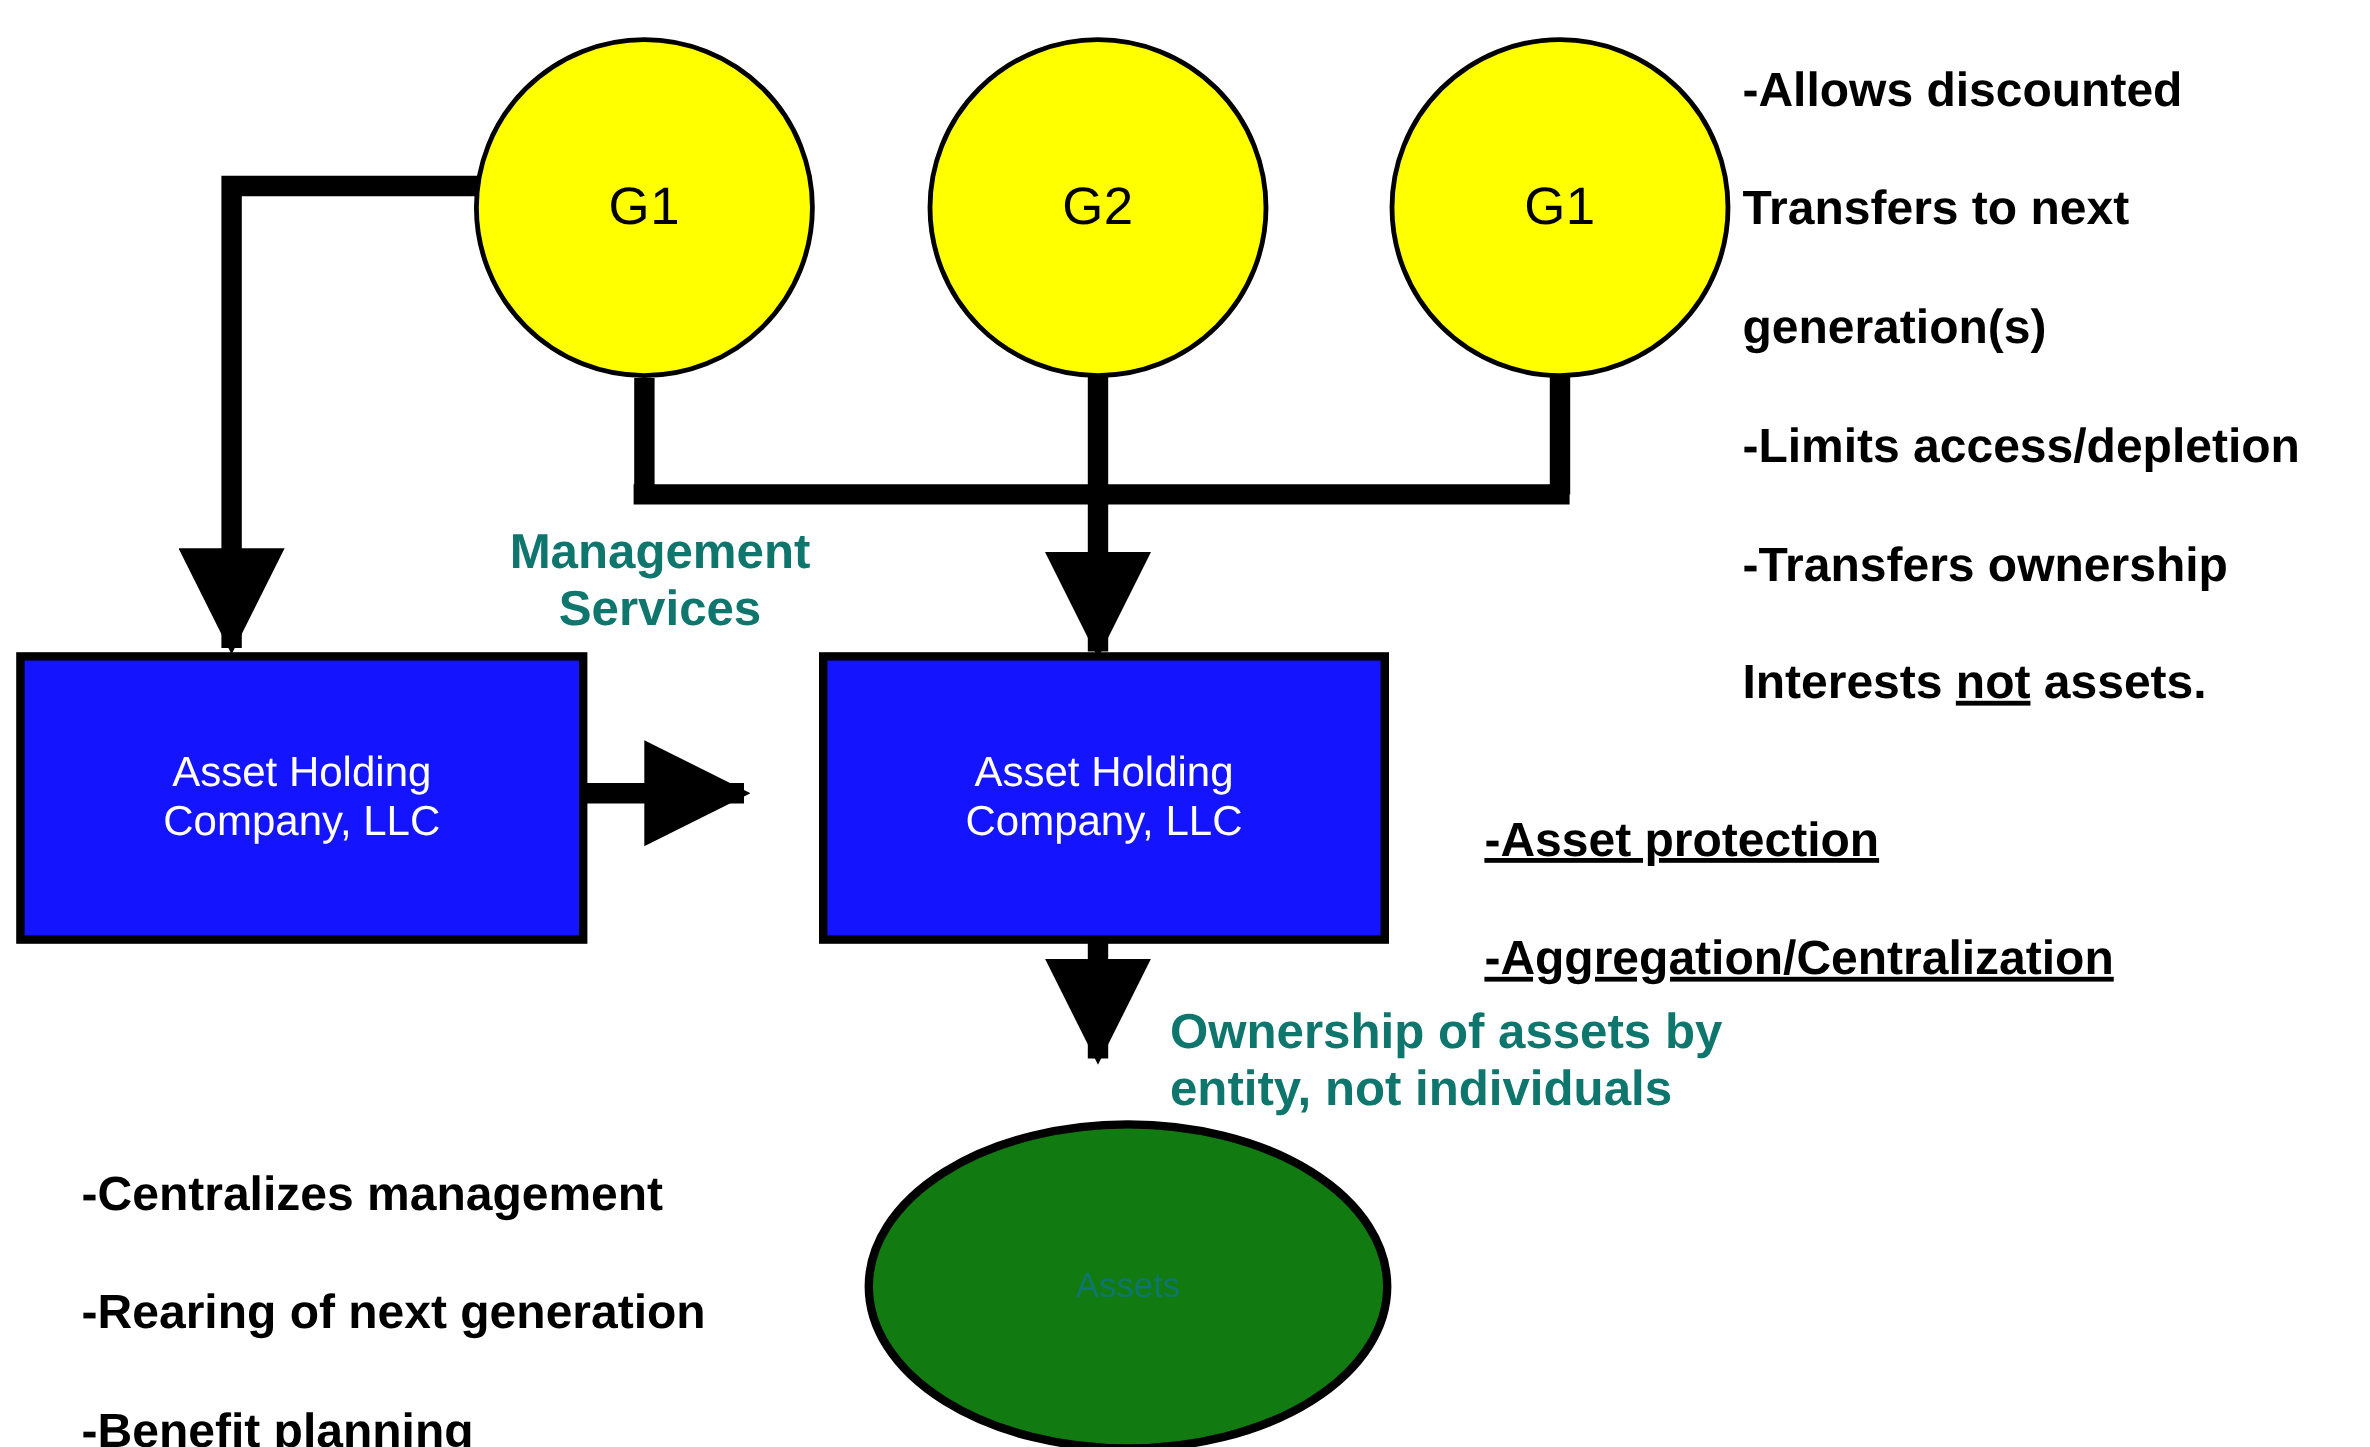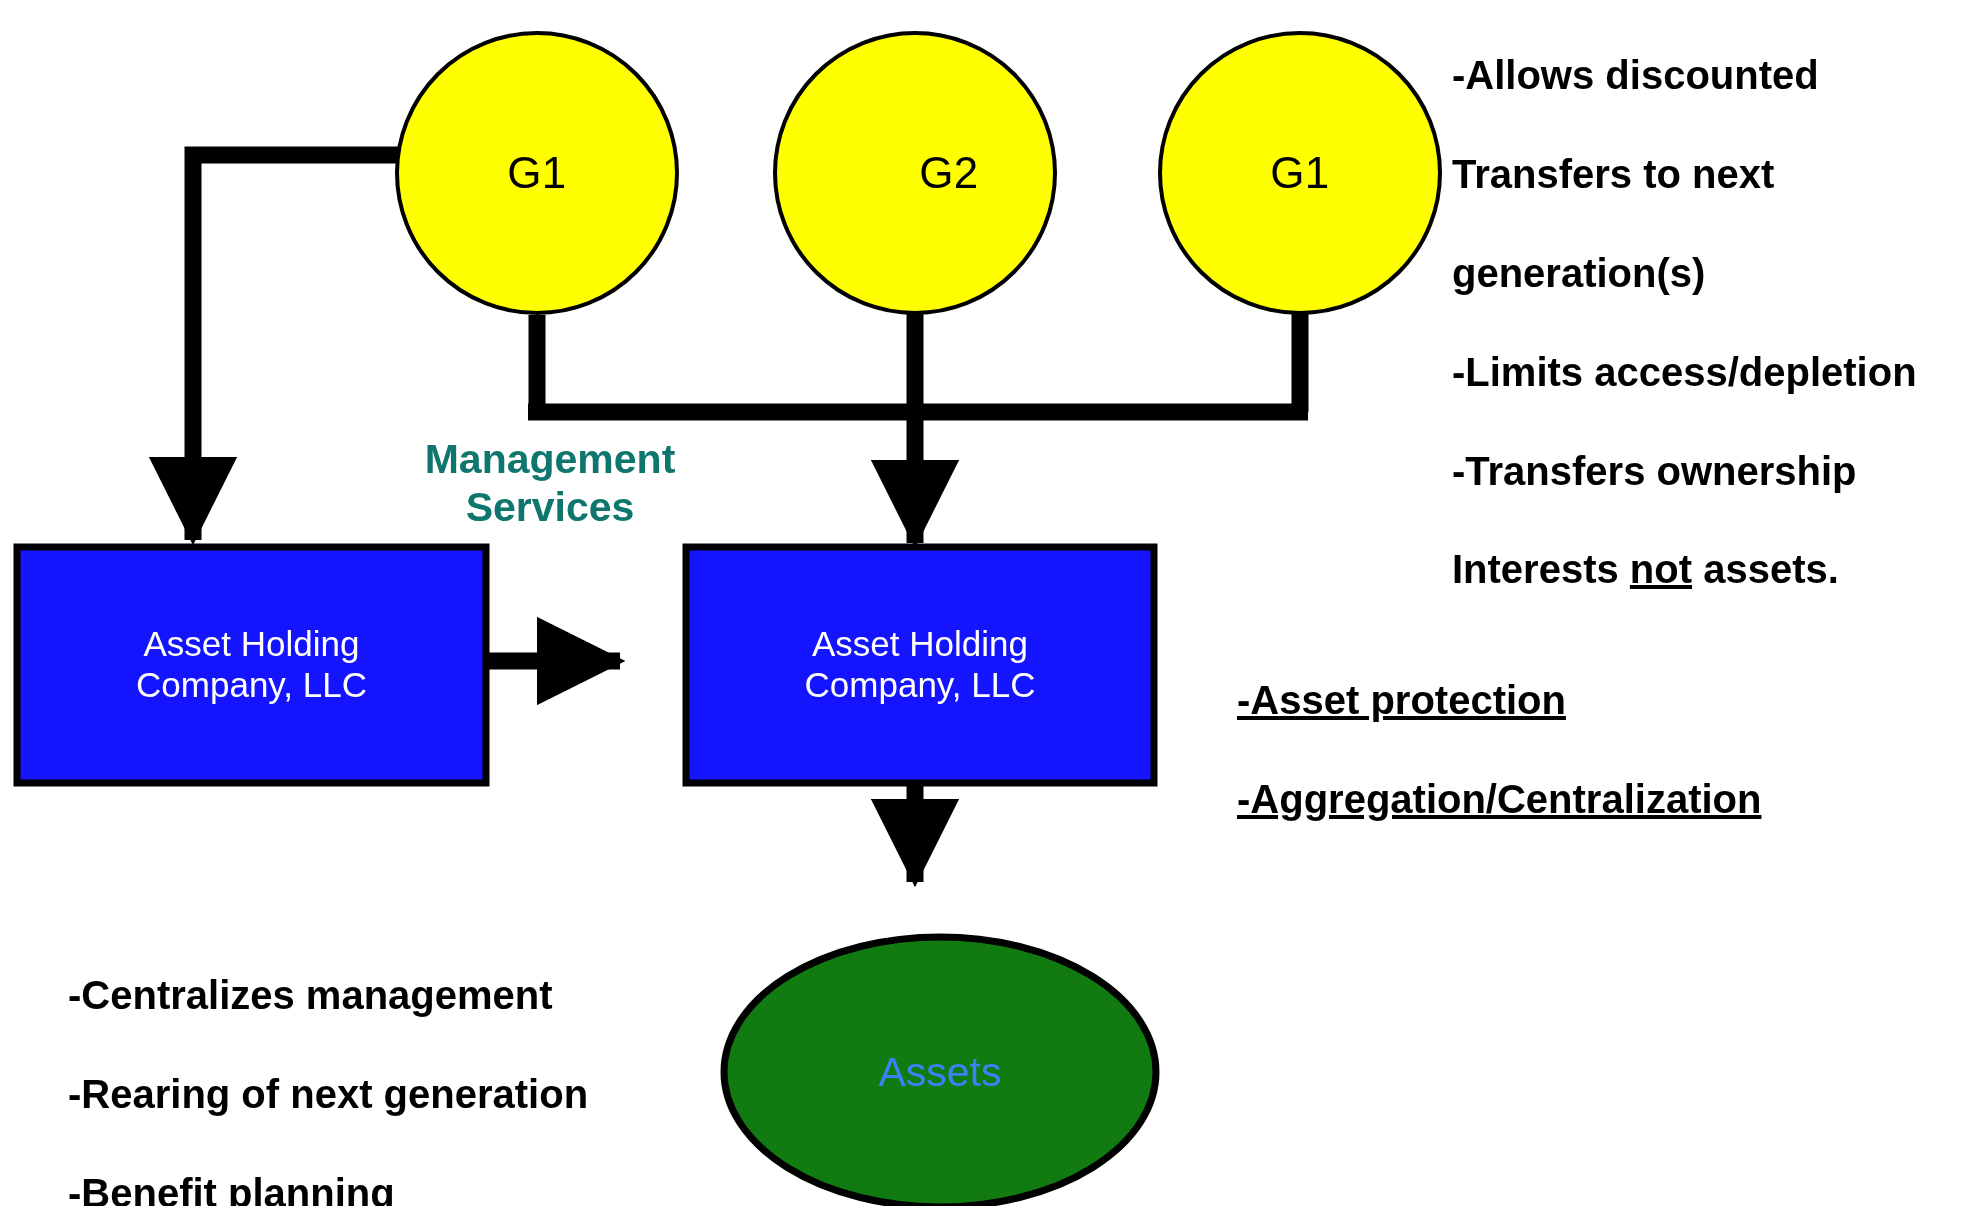--- a/index.html
+++ b/index.html
@@ -38,22 +38,22 @@
     color: #000000;
     font-size: 44px;
     letter-spacing: 0.5px;
   }
   .box-label {
     color: #ffffff;
     font-size: 35px;
     line-height: 1.17;
   }
   .ellipse-label {
-    color: #3b82f6;
-    font-size: 41px;
+    color: #0f766e;
+    font-size: 29px;
   }
   .annotation {
     position: absolute;
     color: #000000;
     font-weight: bold;
     font-size: 40px;
     line-height: 1.235;
     white-space: pre-line;
   }
   .edge-label {
@@ -114,35 +114,37 @@
     <circle cx="1300" cy="173" r="140" fill="#FFFF00" stroke="#000000" stroke-width="4"></circle>
 
     <rect x="17" y="547" width="469" height="236" fill="#1414FF" stroke="#000000" stroke-width="7"></rect>
     <rect x="686" y="547" width="468" height="236" fill="#1414FF" stroke="#000000" stroke-width="7"></rect>
 
     <ellipse cx="940" cy="1072" rx="216" ry="135" fill="#117A11" stroke="#000000" stroke-width="7"></ellipse>
   </svg>
 
   <div class="node-label circle-label" style="left:437px; top:133px; width:200px; height:80px;">G1</div>
 
-  <div class="node-label circle-label" style="left:849px; top:133px; width:200px; height:80px;">G2</div>
+  <div class="node-label circle-label" style="left:815px; top:133px; width:200px; height:80px;">G2</div>
 
   <div class="node-label circle-label" style="left:1200px; top:133px; width:200px; height:80px;">G1</div>
 
   <div class="node-label box-label" style="left:17px; top:547px; width:469px; height:236px;">Asset Holding
 Company, LLC</div>
 
   <div class="node-label box-label" style="left:686px; top:547px; width:468px; height:236px;">Asset Holding
 Company, LLC</div>
 
   <div class="node-label ellipse-label" style="left:724px; top:1032px; width:432px; height:80px;">Assets</div>
 
   <div class="edge-label" style="left:400px; top:435px; width:300px;">Management
 Services</div>
 
+  <div class="edge-label" style="left:975px; top:835px; width:580px; text-align:left;">Ownership of assets by
+entity, not individuals</div>
 
   <div class="annotation" style="left:1452px; top:2px; width:530px;">
     <div>-Allows discounted</div>
     <div>Transfers to next</div>
     <div>generation(s)</div>
     <div>-Limits access/depletion</div>
     <div>-Transfers ownership</div>
     <div><span>Interests </span><span class="u">not</span><span> assets.</span></div>
   </div>
 

